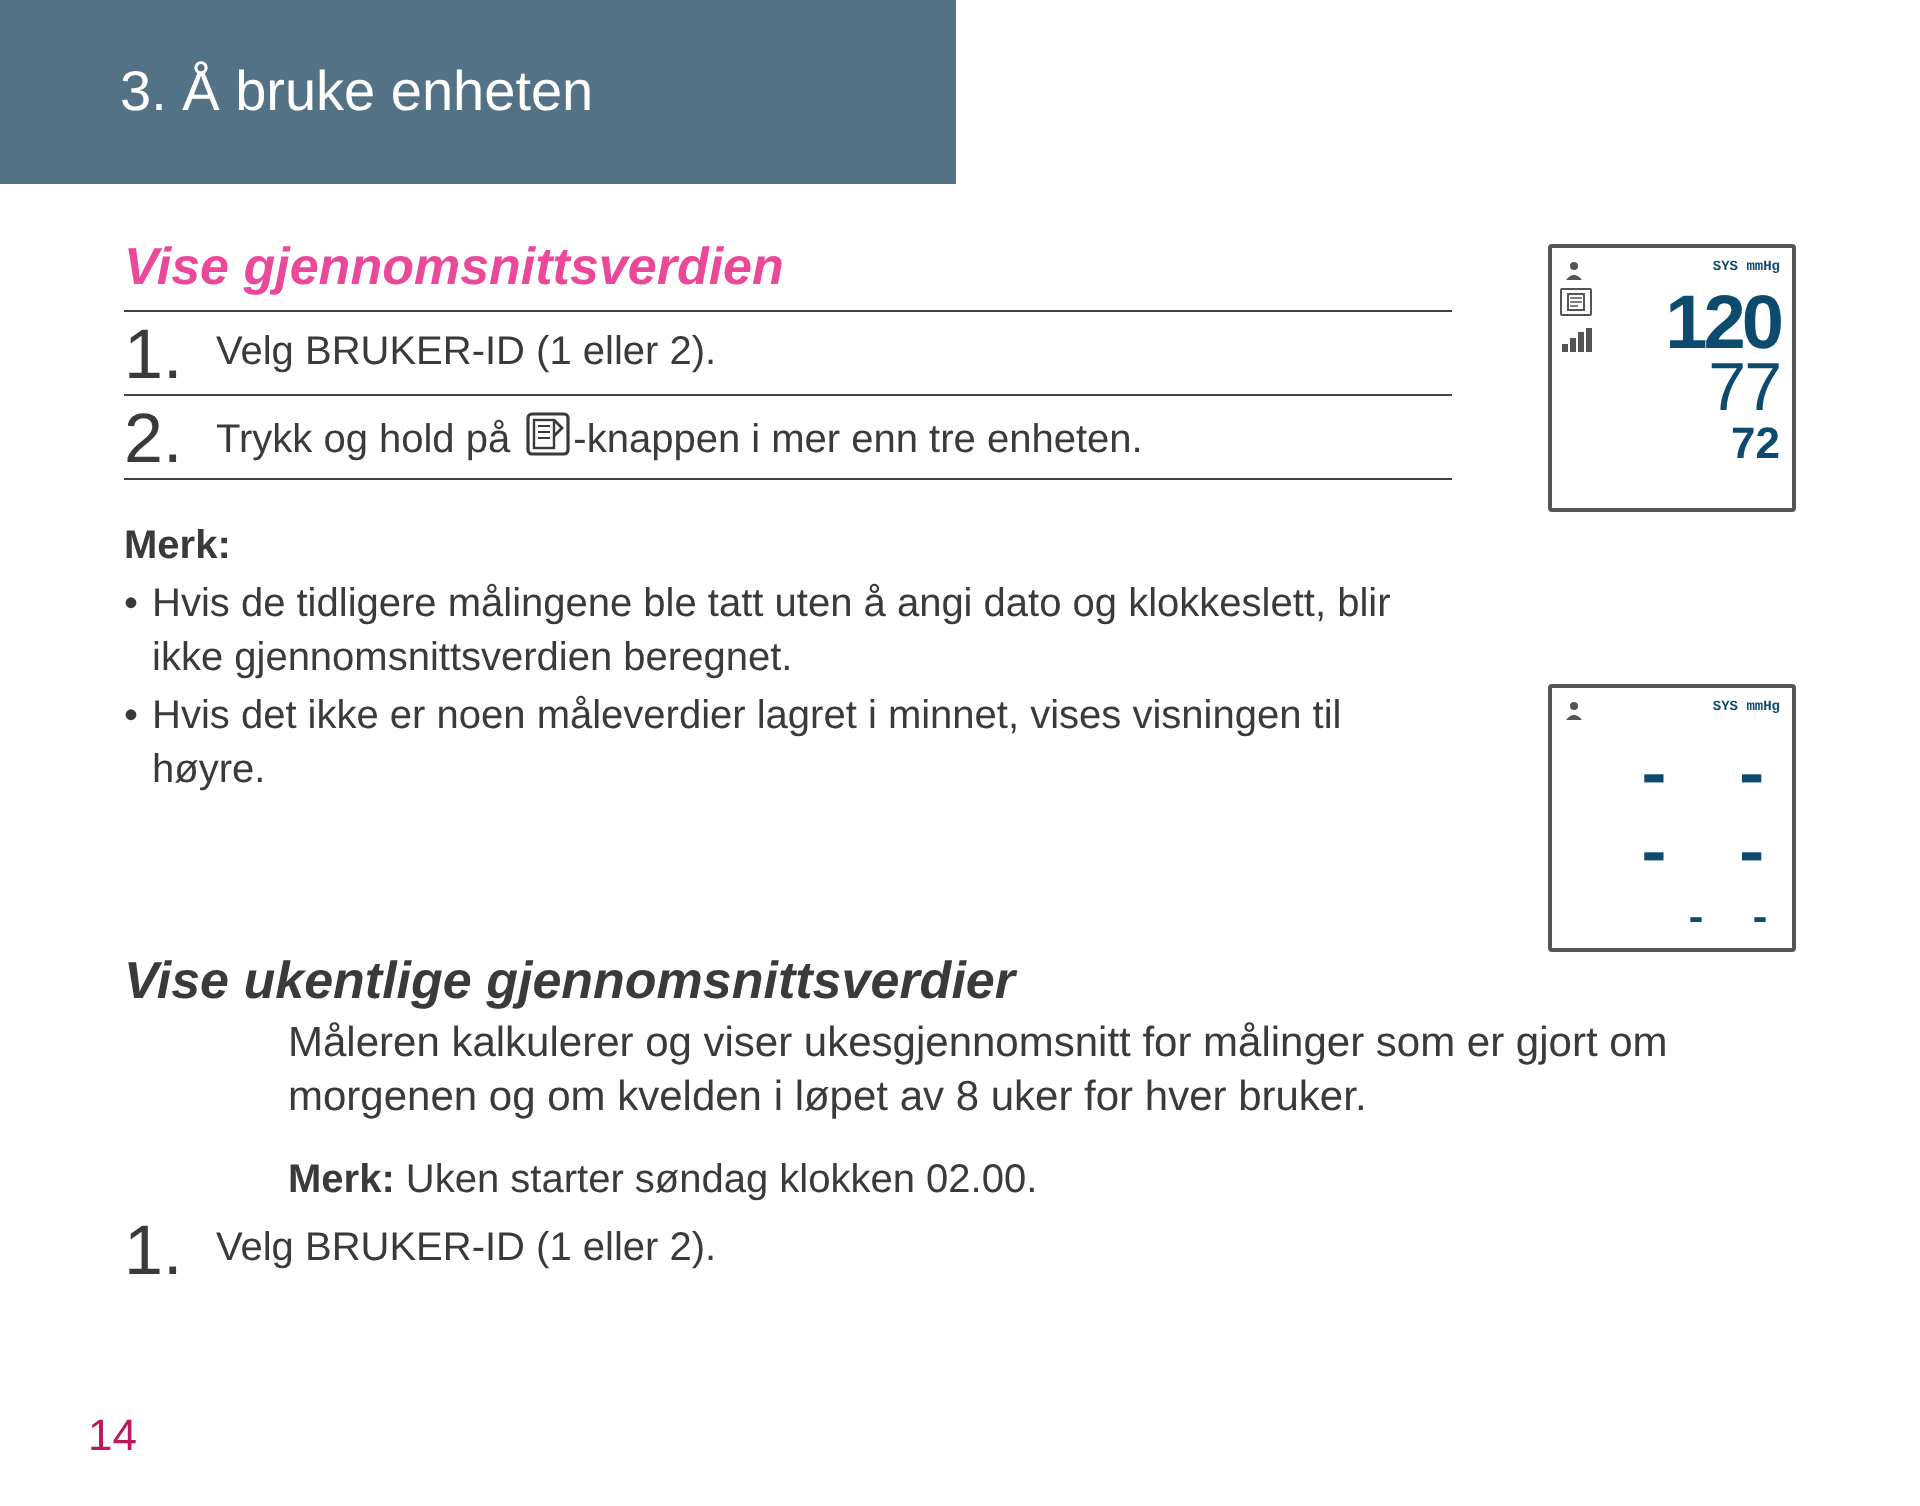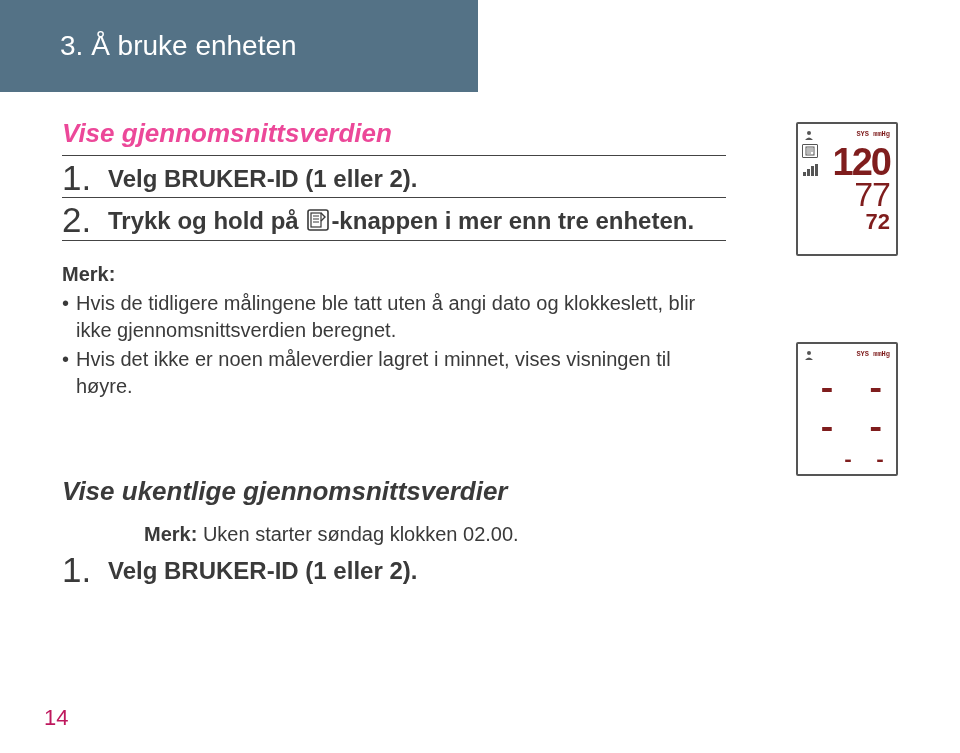--- a/index.html
+++ b/index.html
@@ -47,22 +47,22 @@
     width: 700px;
   }
   .step-num {
     font-size: 35px;
     font-weight: 400;
     line-height: 1;
     margin-right: 6px;
     min-width: 40px;
   }
   .step-text {
-    font-size: 24px;
-    font-weight: bold;
+    font-size: 20px;
+    font-weight: normal;
     line-height: 1.25;
     padding-top: 4px;
   }
   .inline-icon {
     display: inline-block;
     vertical-align: -2px;
     margin: 0 2px;
   }
   .note-block {
     margin-top: 20px;
@@ -112,25 +112,25 @@
     bottom: 22px;
     font-size: 22px;
     color: #be185d;
   }
 
   
   .screen {
     position: absolute;
     border: 2px solid #555;
     background: #fff;
-    width: 102px;
+    width: 124px;
     border-radius: 2px;
     padding: 6px 6px 4px 6px;
     font-family: 'Courier New', monospace;
-    color: #7f1d1d;
+    color: #0c4a6e;
   }
   .screen1 { right: 62px; top: 30px; height: 134px; }
   .screen2 { right: 62px; top: 250px; height: 134px; }
   .screen .top-icons {
     display: flex;
     justify-content: space-between;
     font-size: 9px;
     margin-bottom: 2px;
   }
   .seg-row {
@@ -280,20 +280,21 @@
       <span>Hvis de tidligere målingene ble tatt uten å angi dato og klokkeslett, blir ikke gjennomsnittsverdien beregnet.</span>
     </div>
     <div class="bullet">
       <span class="dot">•</span>
       <span>Hvis det ikke er noen måleverdier lagret i minnet, vises visningen til høyre.</span>
     </div>
   </div>
 
   <div class="subhead2">Vise ukentlige gjennomsnittsverdier</div>
 
+  <div class="para-indent">Måleren kalkulerer og viser ukesgjennomsnitt for målinger som er gjort om morgenen og om kvelden i løpet av 8 uker for hver bruker.</div>
 
   <div class="note-inline">
     <span class="lbl">Merk:</span>
     <span>Uken starter søndag klokken 02.00.</span>
   </div>
 
   <div class="step-row2">
     <div class="step-num">1.</div>
     <div class="step-text">Velg BRUKER-ID (1 eller 2).</div>
   </div>

